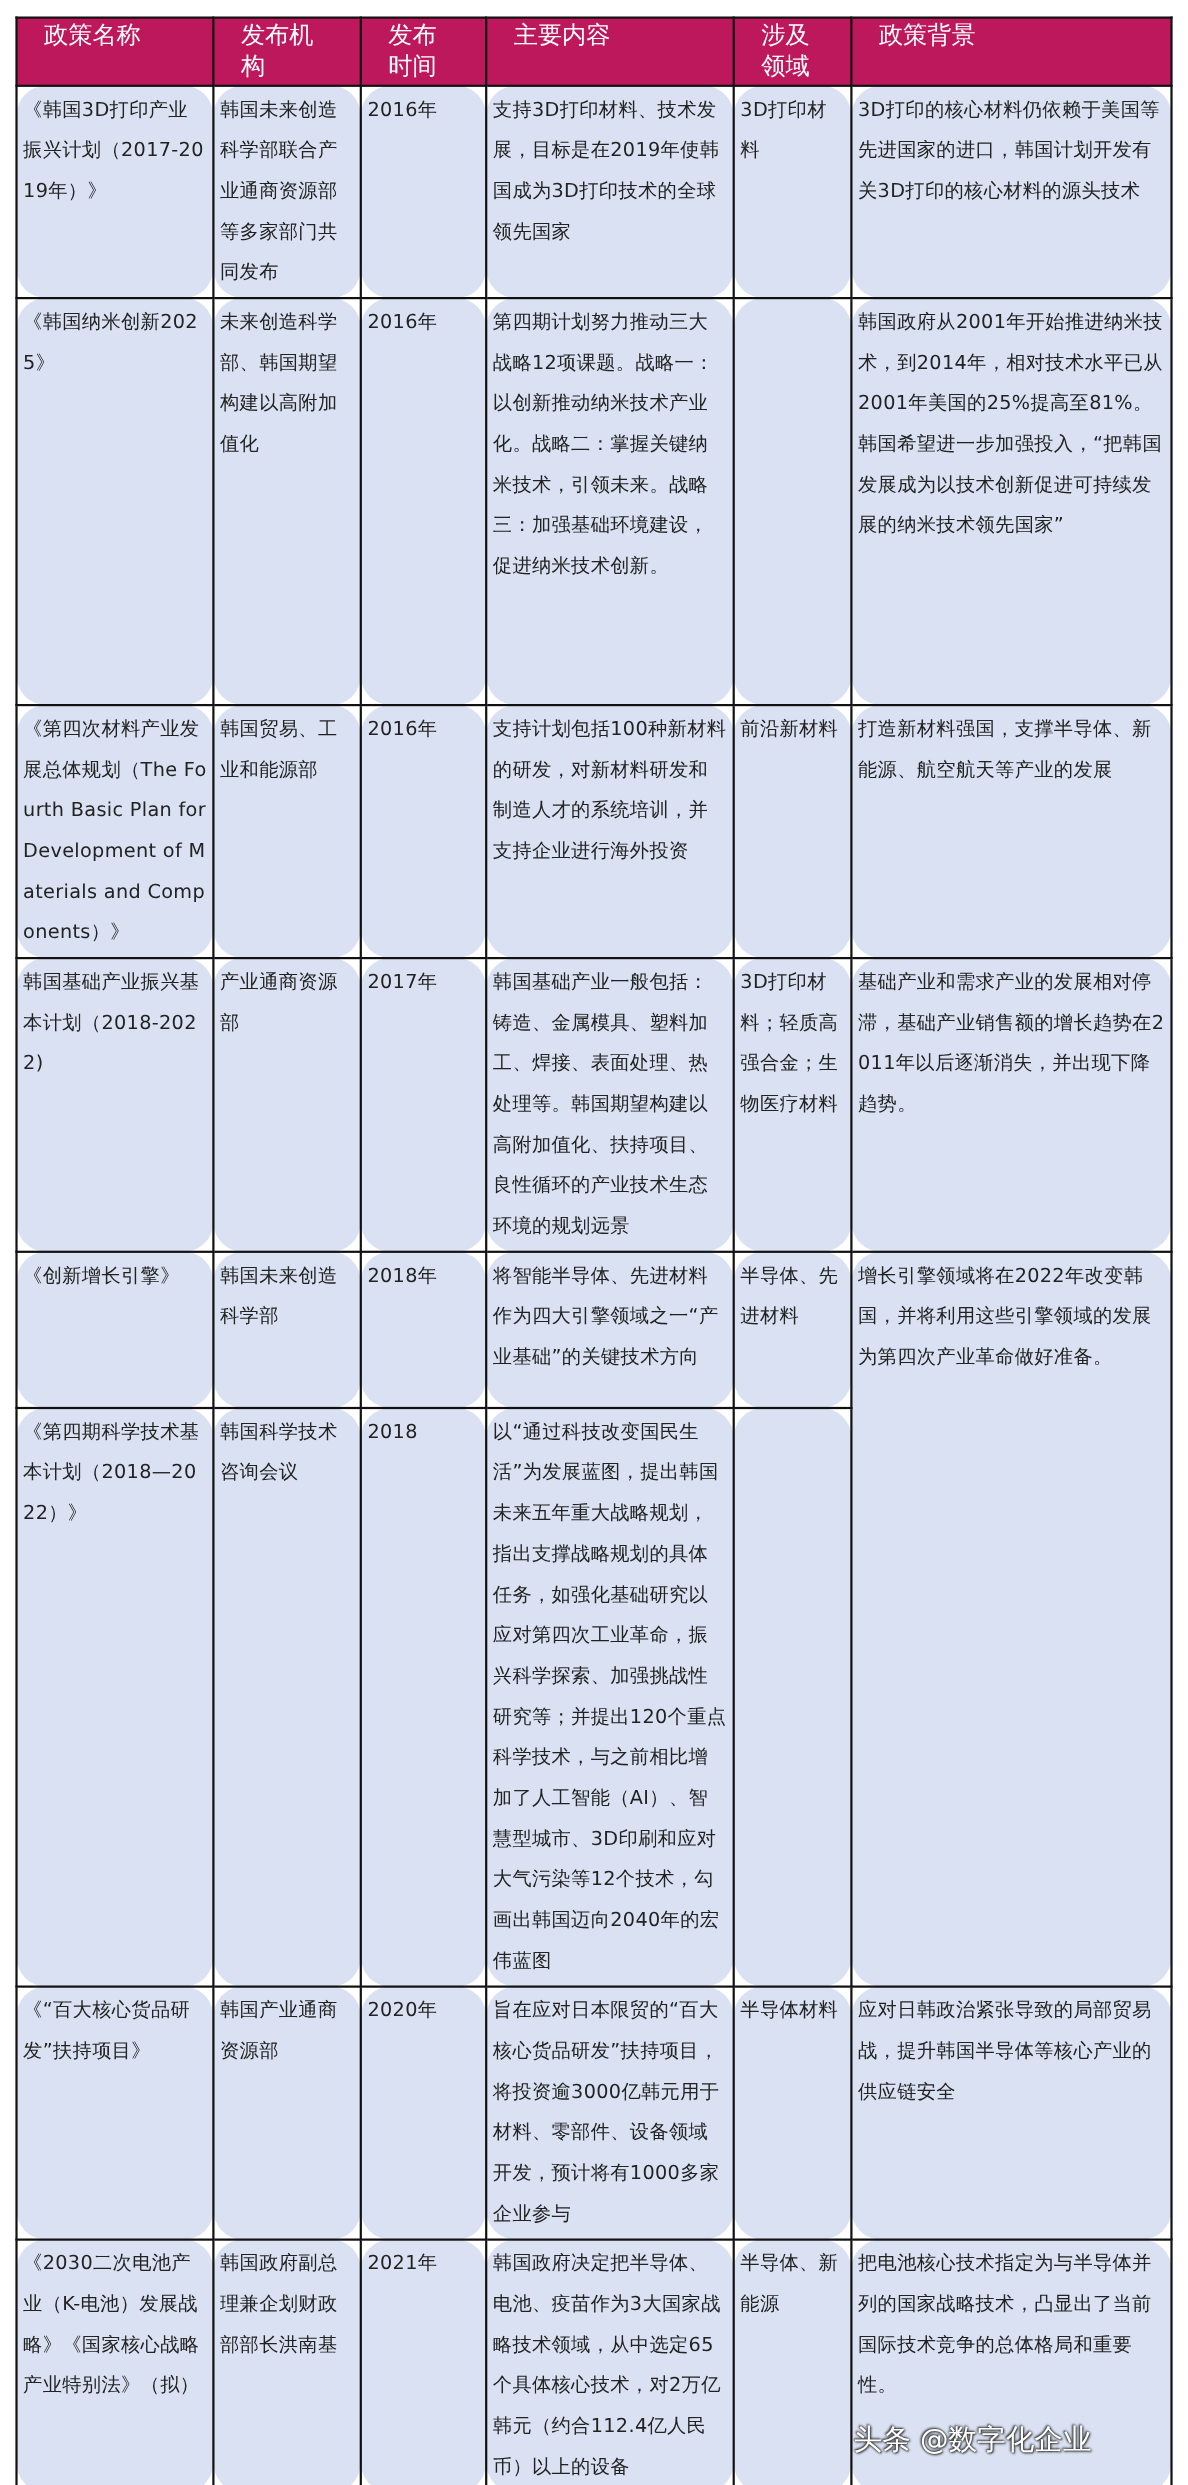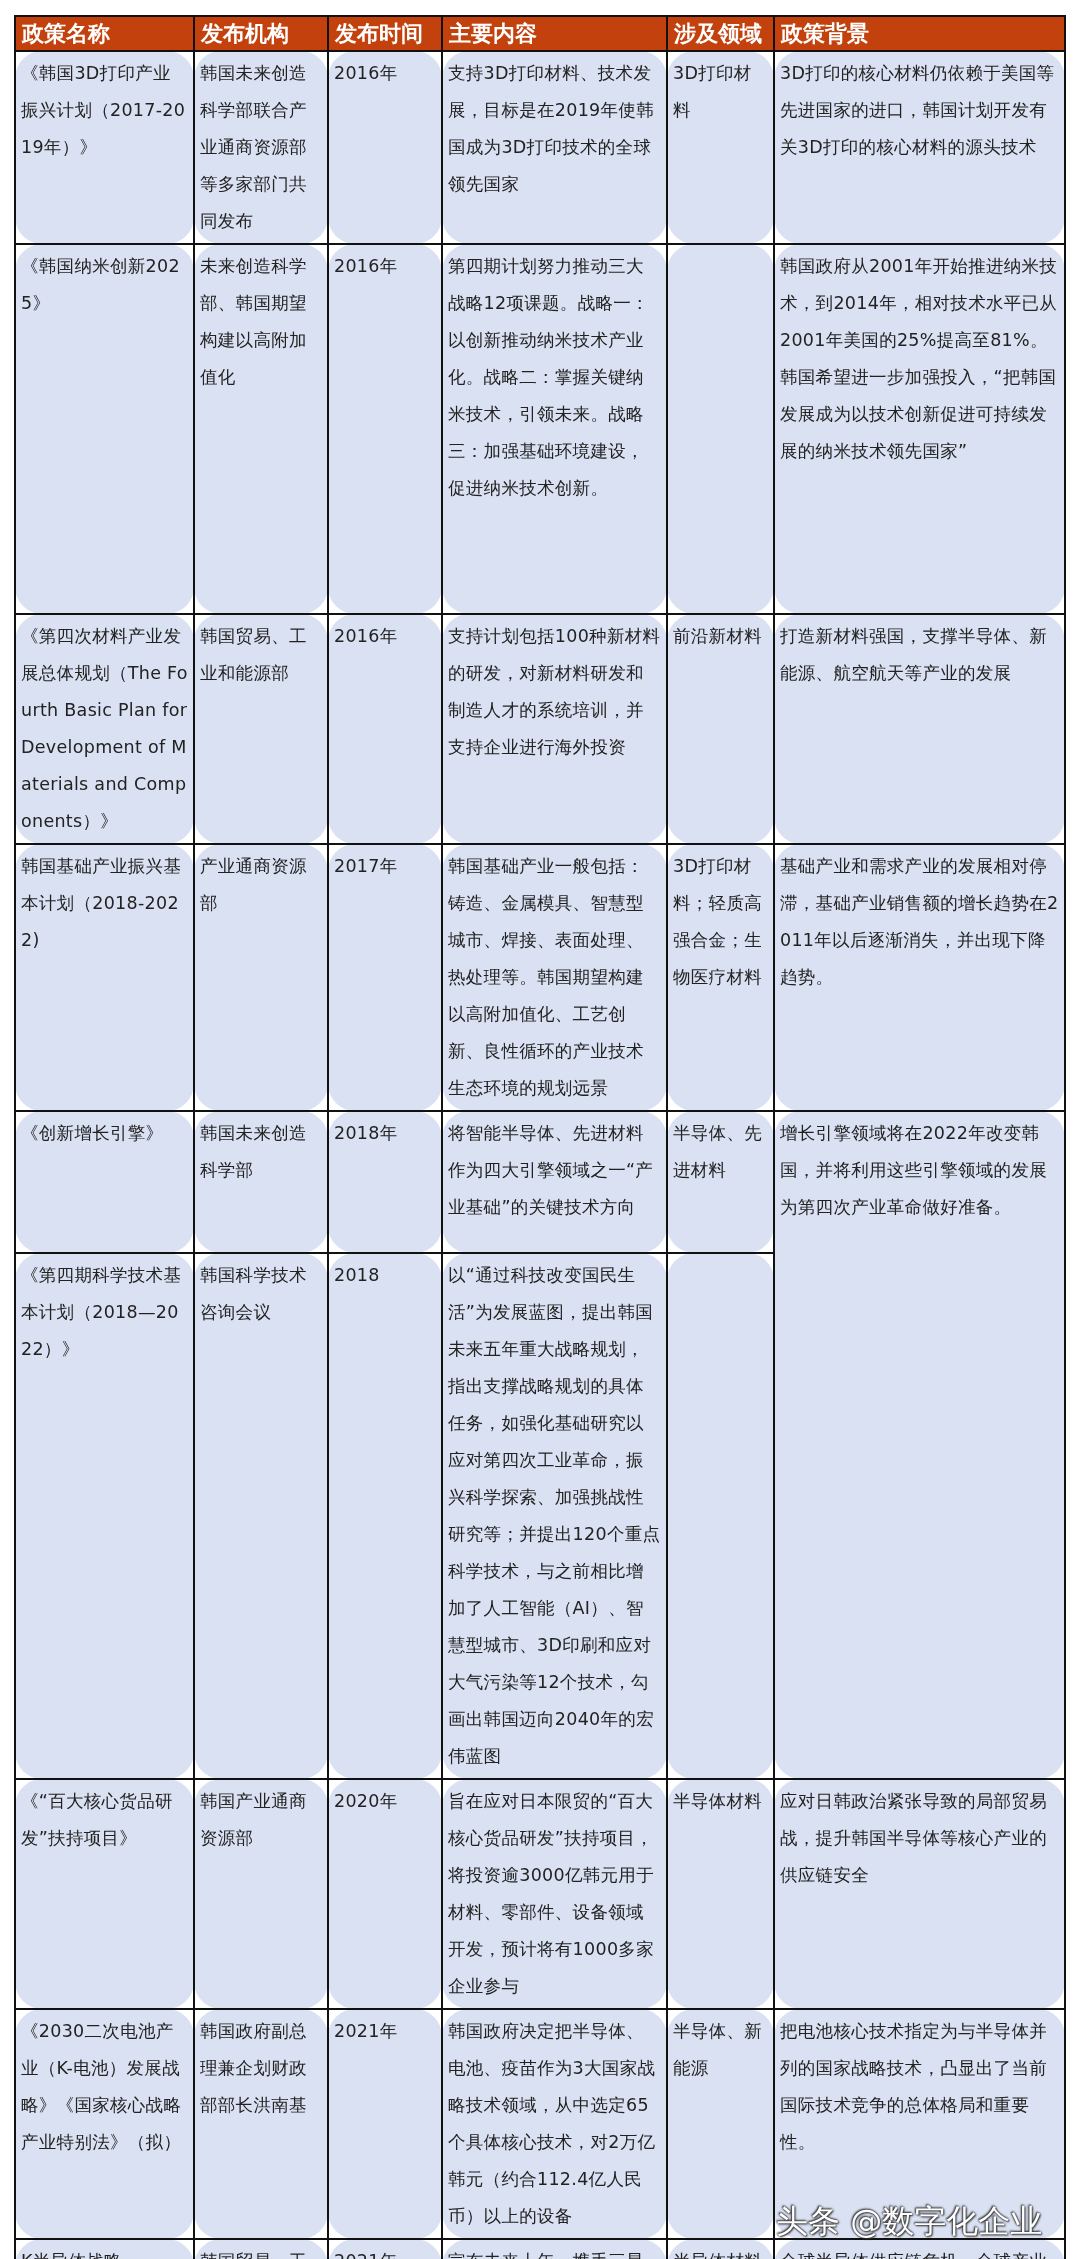--- a/index.html
+++ b/index.html
@@ -9,32 +9,32 @@
     position:absolute; left:14px; top:15px; width:1050px;
     border-collapse:collapse; table-layout:fixed;
   }
   table.policy th, table.policy td {
     border:2px solid #111;
     vertical-align:top; text-align:left;
     padding:3px 5px 3px 5px;
     word-break:break-all;
   }
   table.policy th {
-    background:#c2410c; color:#ffffff;
+    background:#be185d; color:#ffffff;
     font-family:"DejaVu Serif", "Liberation Serif", serif;
-    font-weight:bold; font-size:22px; line-height:28px; height:29px;
-    padding:2px 6px;
+    font-weight:normal; font-size:22px; line-height:28px; height:29px;
+    padding:2px 24px;
   }
   table.policy td {
     background:#d9e1f2; color:#222;
     font-size:17.5px; line-height:37px; letter-spacing:0.3px;border-radius:27px;
   }
   .watermark {
     position:absolute; left:776px; top:2200px;
-    font-size:32px; color:#ffffff;
+    font-size:26px; color:#ffffff;
     text-shadow: 0 0 2px #333, 1px 1px 2px #333, -1px -1px 2px #333;
     font-family:"DejaVu Sans", sans-serif;
   }
 </style>
 </head>
 <body>
 
 <table class="policy">
   <colgroup>
     <col style="width:179px">
@@ -76,21 +76,21 @@
       <td>韩国贸易、工业和能源部</td>
       <td>2016年</td>
       <td>支持计划包括100种新材料的研发，对新材料研发和制造人才的系统培训，并支持企业进行海外投资</td>
       <td>前沿新材料</td>
       <td>打造新材料强国，支撑半导体、新能源、航空航天等产业的发展</td>
     </tr>
     <tr style="height:244px">
       <td>韩国基础产业振兴基本计划（2018-2022)</td>
       <td>产业通商资源部</td>
       <td>2017年</td>
-      <td>韩国基础产业一般包括：铸造、金属模具、智慧型城市、焊接、表面处理、热处理等。韩国期望构建以高附加值化、工艺创新、良性循环的产业技术生态环境的规划远景</td>
+      <td>韩国基础产业一般包括：铸造、金属模具、塑料加工、焊接、表面处理、热处理等。韩国期望构建以高附加值化、扶持项目、良性循环的产业技术生态环境的规划远景</td>
       <td>3D打印材料；轻质高强合金；生物医疗材料</td>
       <td>基础产业和需求产业的发展相对停滞，基础产业销售额的增长趋势在2011年以后逐渐消失，并出现下降趋势。</td>
     </tr>
     <tr style="height:142px">
       <td>《创新增长引擎》</td>
       <td>韩国未来创造科学部</td>
       <td>2018年</td>
       <td>将智能半导体、先进材料作为四大引擎领域之一“产业基础”的关键技术方向</td>
       <td>半导体、先进材料</td>
       <td rowspan="2">增长引擎领域将在2022年改变韩国，并将利用这些引擎领域的发展为第四次产业革命做好准备。</td>

